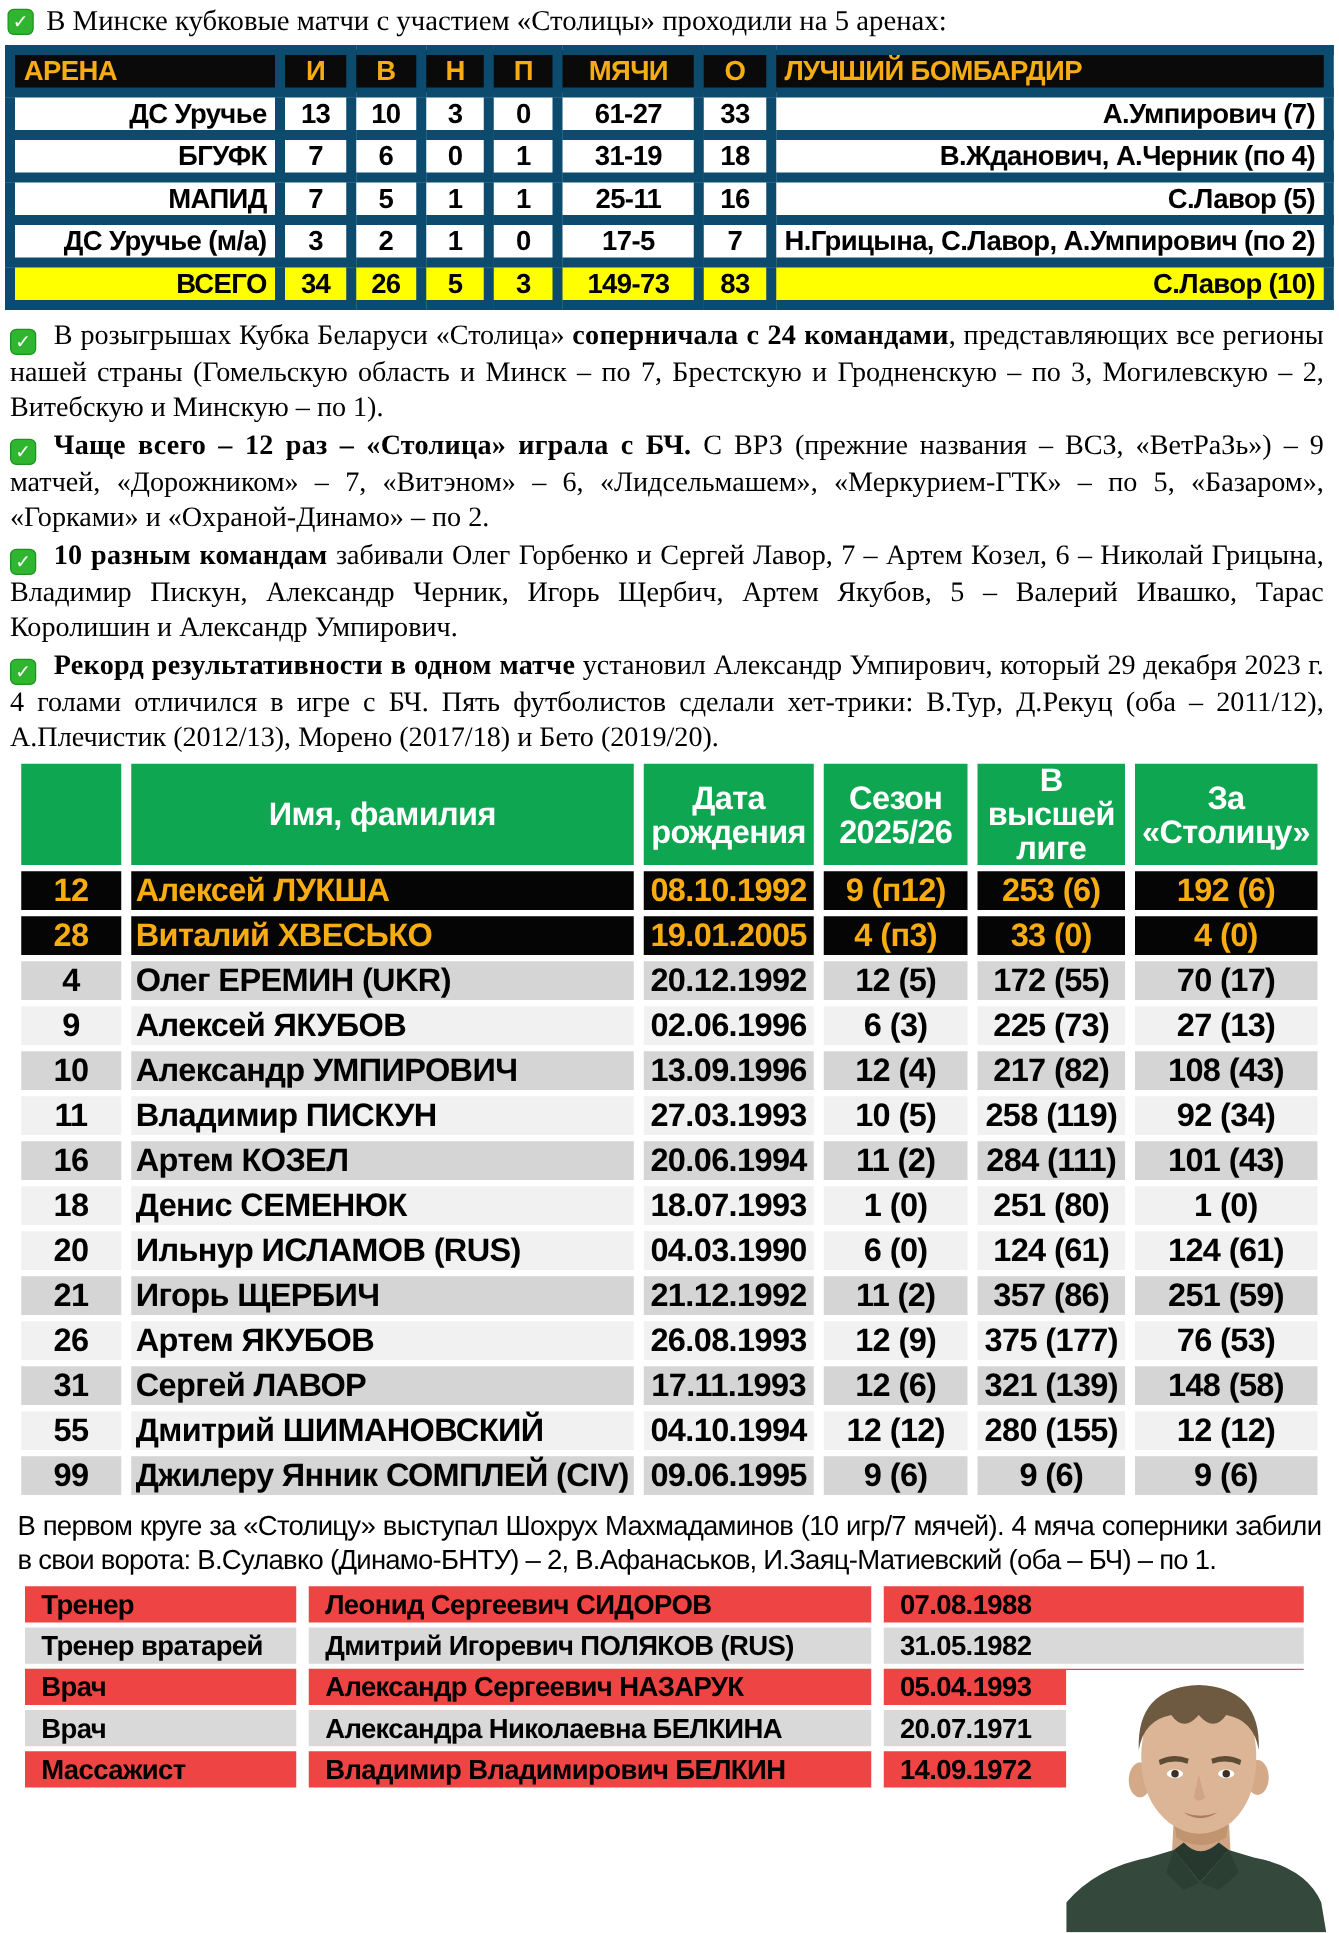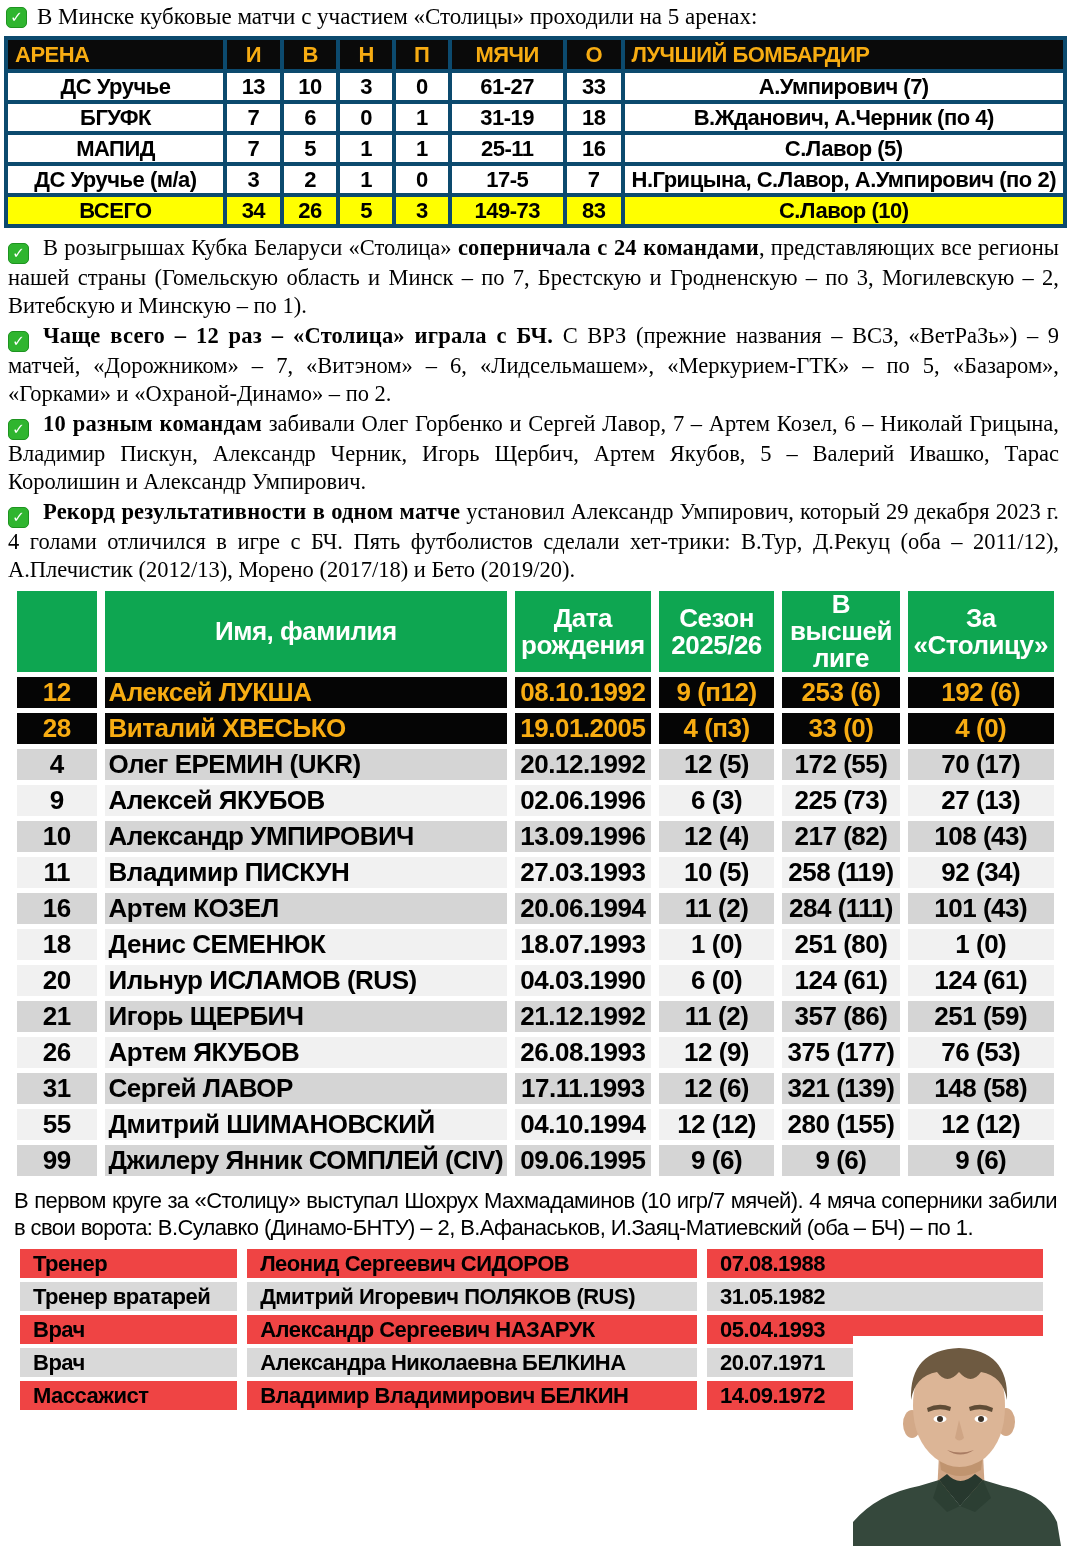--- a/index.html
+++ b/index.html
@@ -28,25 +28,25 @@
     background:var(--icon-green);border:1px solid #1E9320;border-radius:5px;
     color:#fff;font-size:15px;font-weight:bold;text-align:center;line-height:19px;
     font-family:"DejaVu Sans",sans-serif;
   }
   
   .arena-table{
     width:1063px;margin:0 4px 6px 4px;border-collapse:collapse;
     border:3px solid #000;
     font-weight:bold;font-size:22px;letter-spacing:-0.5px;
   }
-  .arena-table th,.arena-table td{border:4px solid #0c4a6e;height:31px;padding:0 7px;white-space:nowrap;}
+  .arena-table th,.arena-table td{border:8px solid #0c4a6e;height:31px;padding:0 7px;white-space:nowrap;}
   .arena-table thead th{background:#0A0A0A;color:var(--gold);text-align:center;height:33px;}
   .arena-table thead th:first-child,.arena-table thead th:last-child{text-align:left;}
   .arena-table td{background:#fff;text-align:center;}
-  .arena-table td:first-child,.arena-table td:last-child{text-align:center;margin-top:18px;}
+  .arena-table td:first-child,.arena-table td:last-child{text-align:right;margin-top:18px;}
   .arena-table tr.total td{background:var(--yellow);}
   
   .para{
     margin:2px 12px 2px 8px;
     font-family:"Liberation Serif",serif;
     font-size:22.5px;line-height:28px;text-align:justify;
   }
   .para .check{display:inline-block;vertical-align:-3px;margin-right:14px;}
   .para b{letter-spacing:0.2px;}
   

